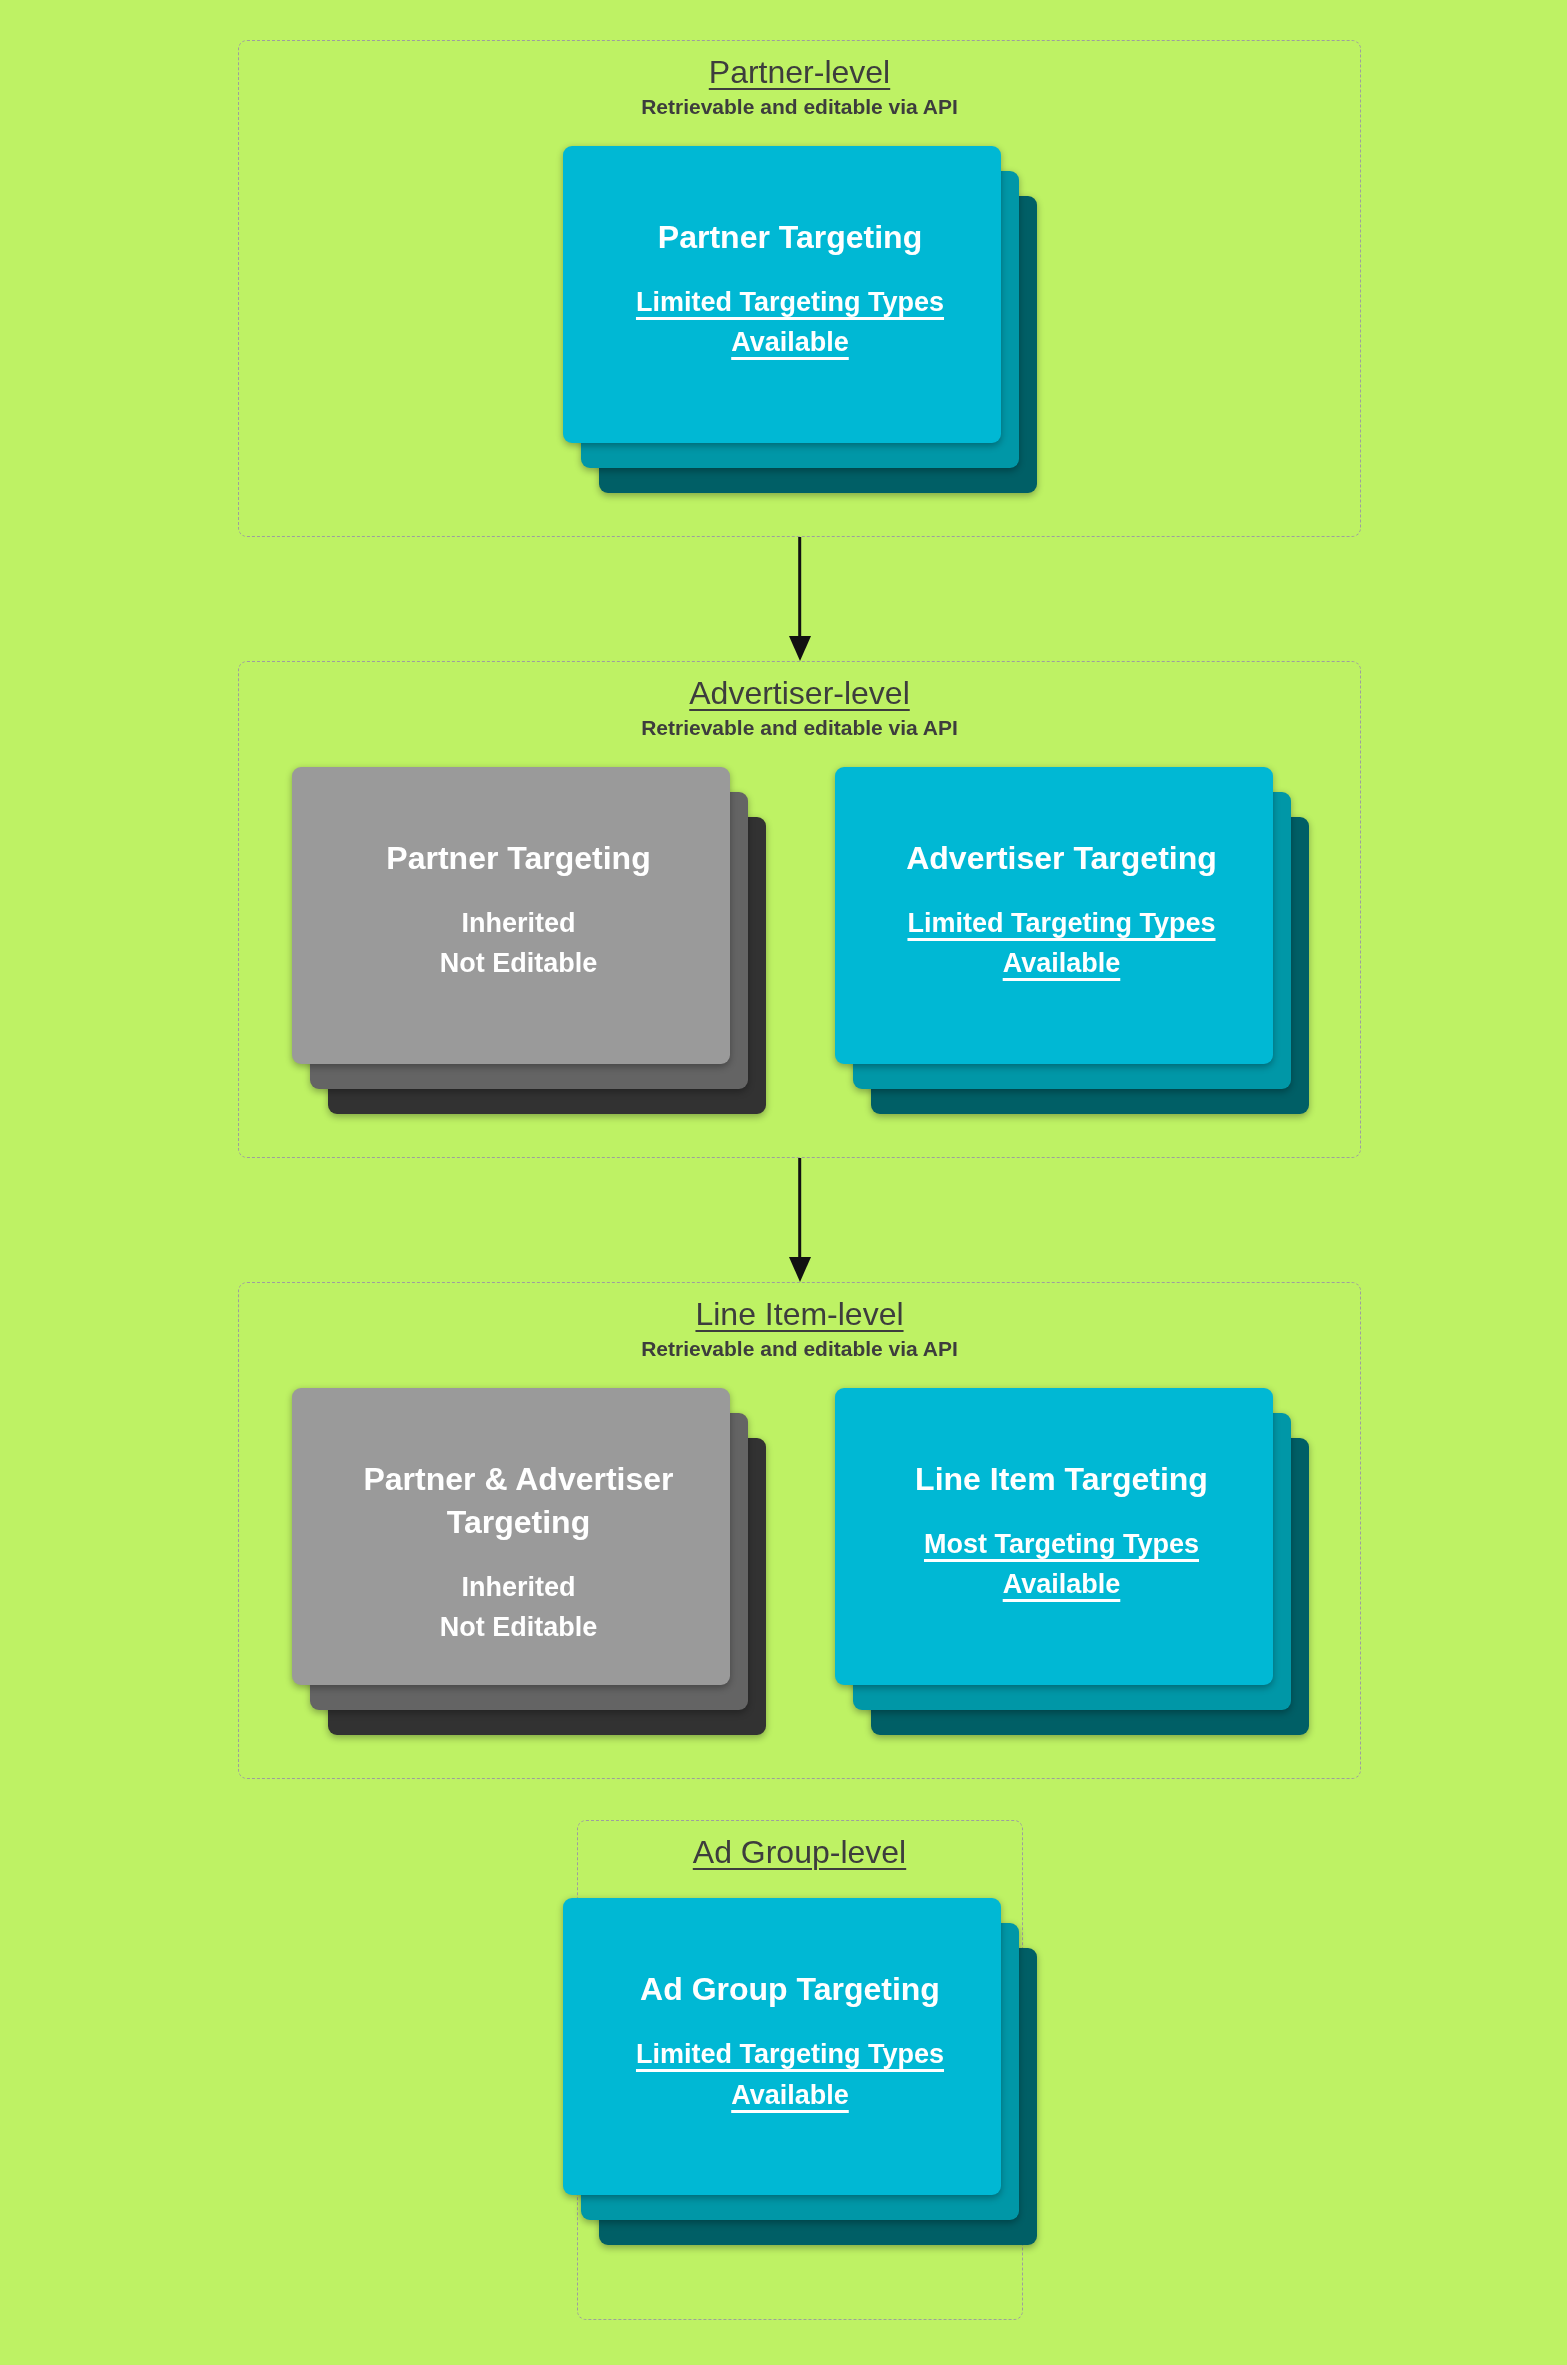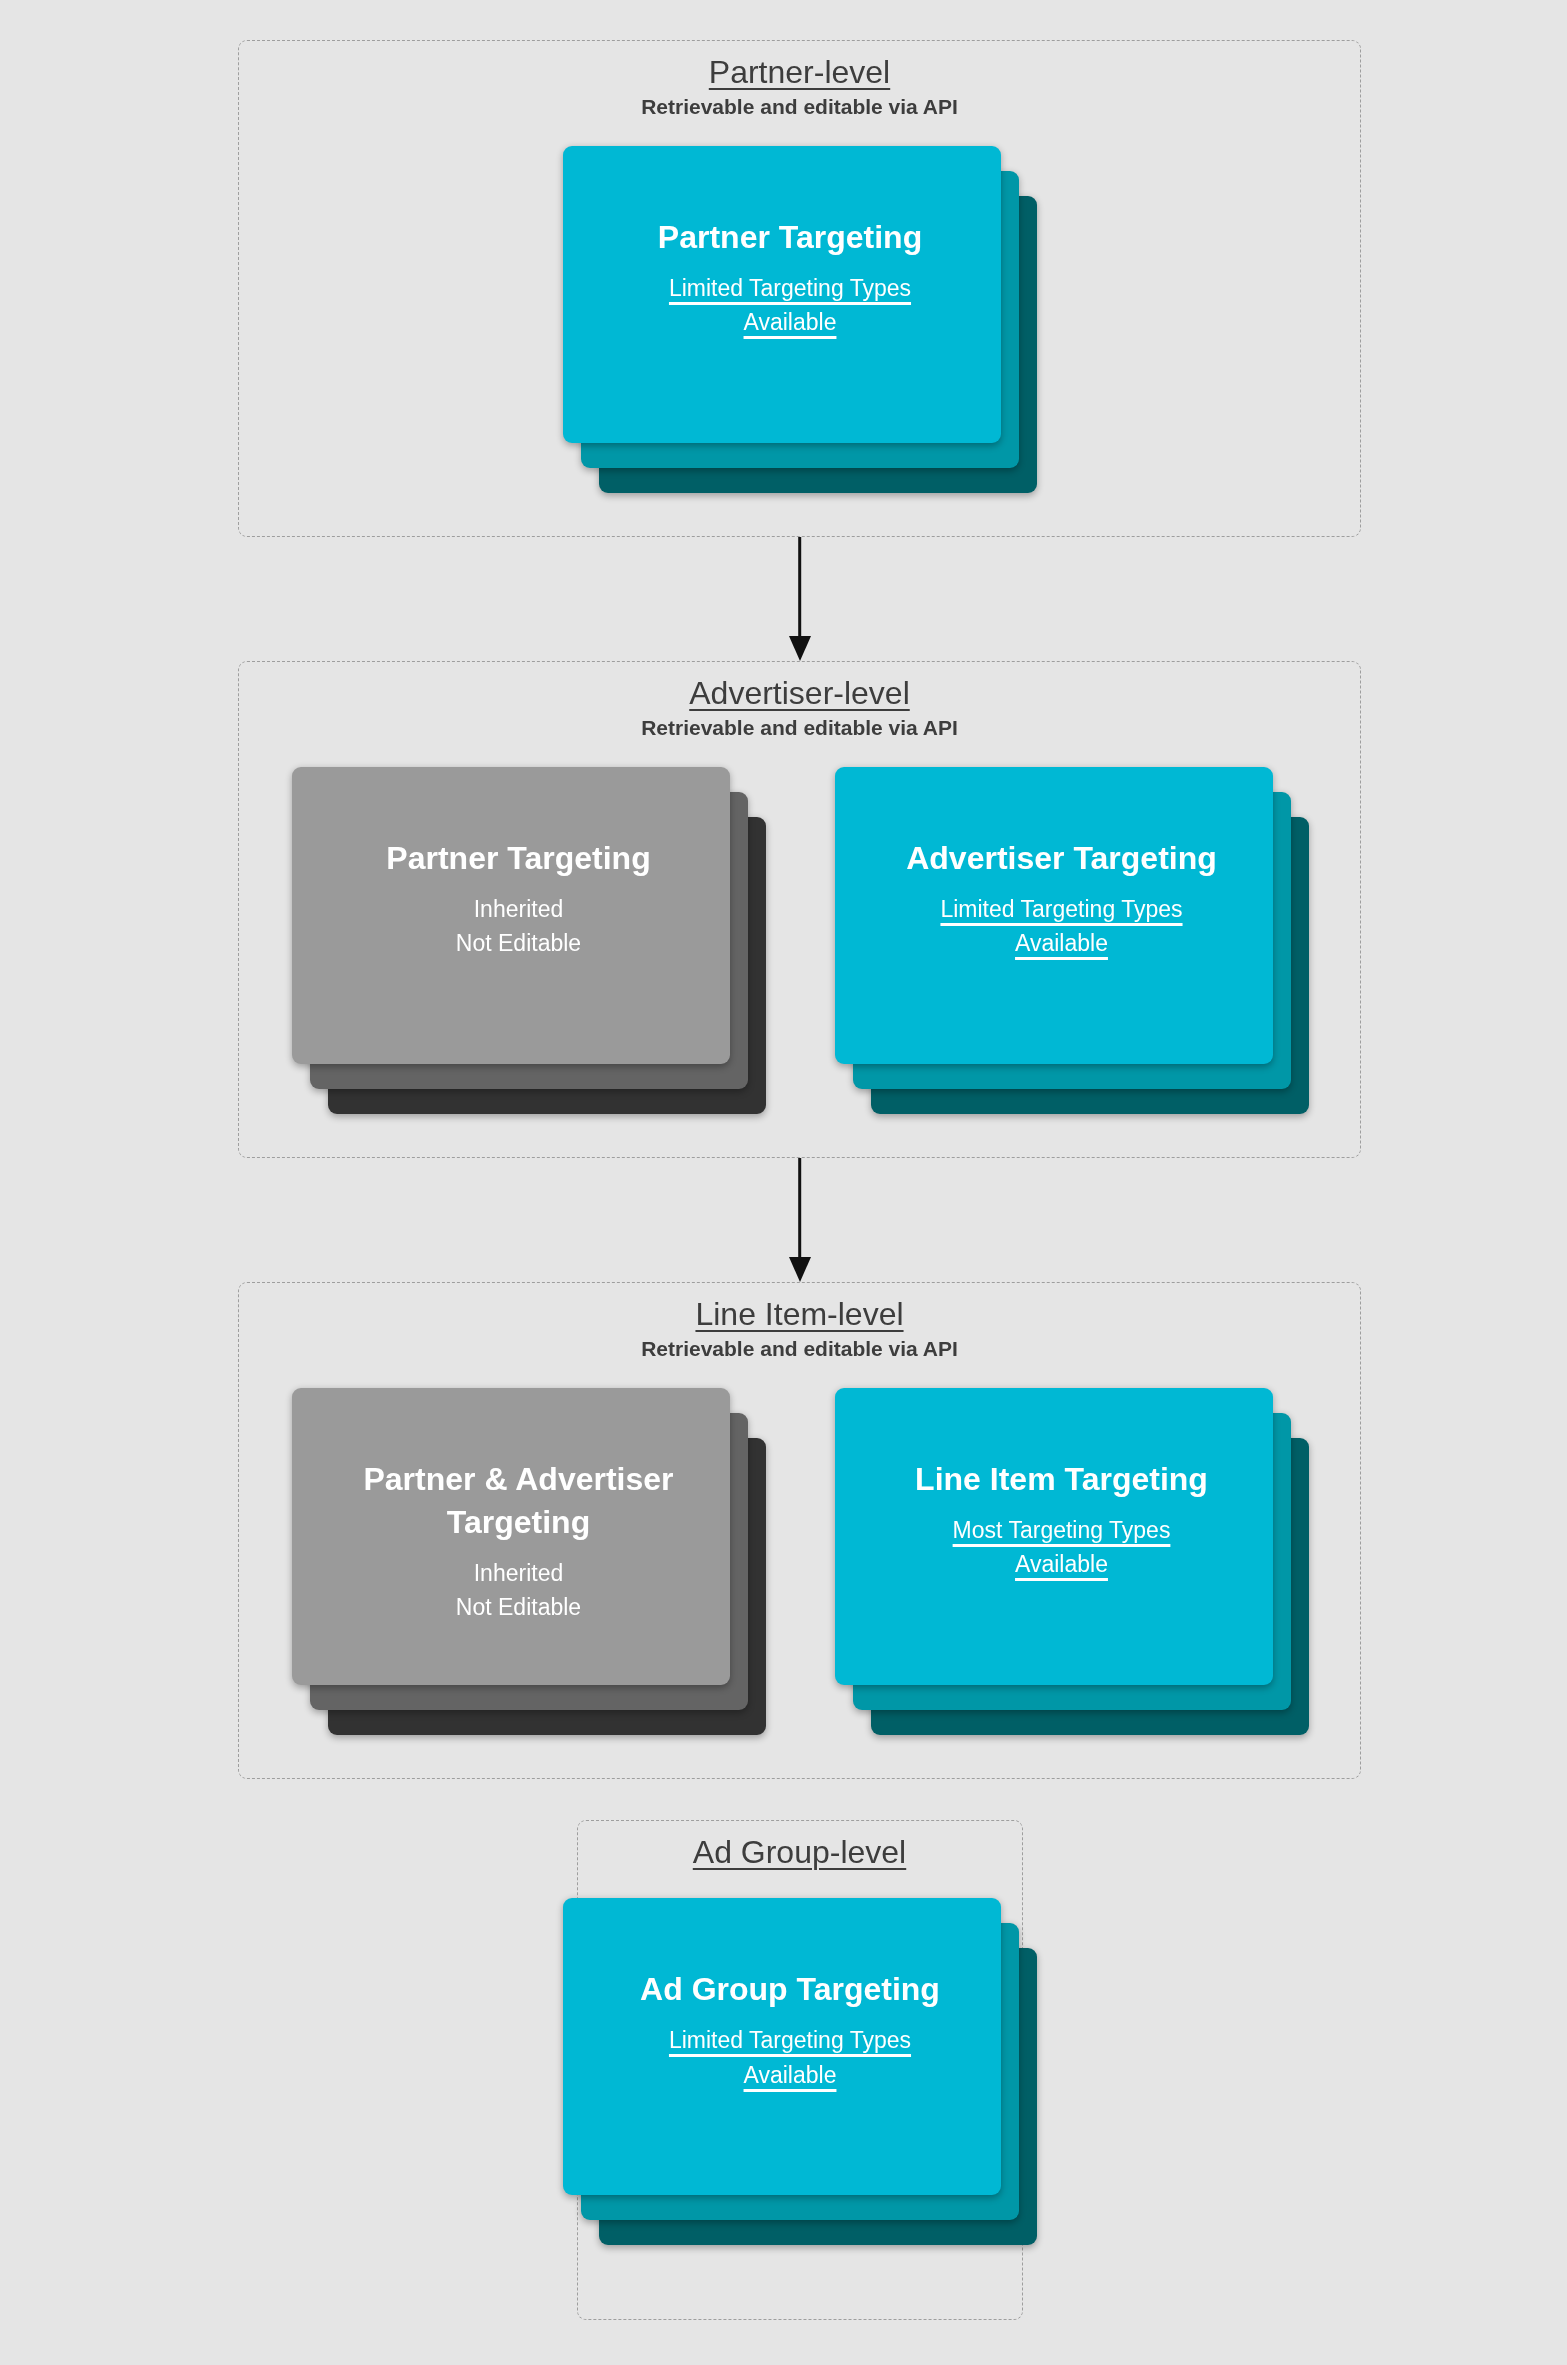--- a/index.html
+++ b/index.html
@@ -5,21 +5,21 @@
   html, body {
     margin: 0;
     padding: 0;
     background: #ffffff;
     font-family: "Liberation Sans", sans-serif;
   }
   .canvas {
     position: relative;
     width: 1567px;
     height: 2366px;
-    background: #e5e5e5;
+    background: #bef264;
     overflow: hidden;
   }
   .column {
     width: 1123px;
     margin-left: 238px;
     padding-top: 40px;
   }
   .level-box {
     box-sizing: border-box;
     border: 1.8px dashed #9e9e9e;
@@ -93,23 +93,23 @@
     text-align: center;
   }
   .card-title {
     font-size: 32px;
     font-weight: 700;
     color: #ffffff;
     line-height: 1.35;
     white-space: pre-line;
   }
   .card-body {
-    margin-top: 12px;
-    font-size: 23px;
-    font-weight: 400;
+    margin-top: 23px;
+    font-size: 27px;
+    font-weight: 700;
     color: #ffffff;
     line-height: 1.5;
     white-space: pre-line;
   }
   .card-body.u {
     text-decoration: underline;
     text-underline-offset: 6.3px;
     text-decoration-thickness: 2.7px;
   }
   .arrow-area {

